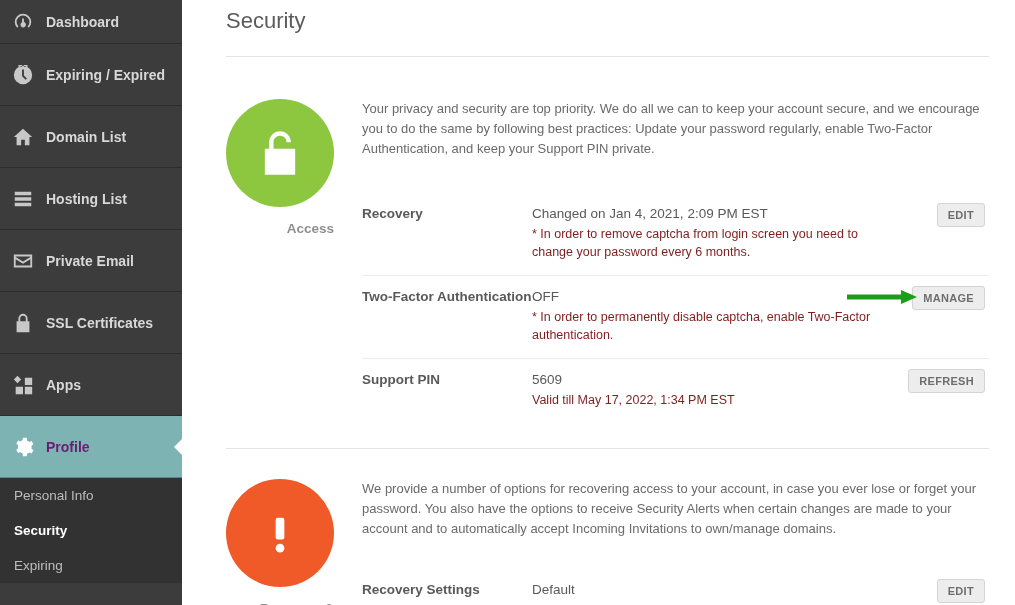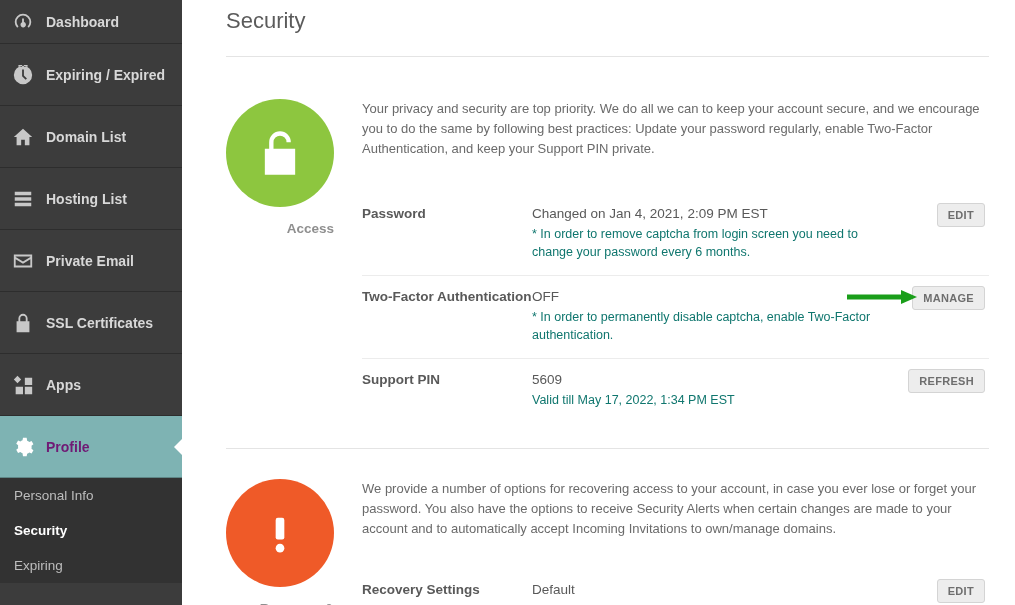--- a/index.html
+++ b/index.html
@@ -132,21 +132,21 @@
     line-height: 1.4;
   }
   .row .value {
     flex: 1;
     font-size: 13.5px;
     color: #6a6a6a;
     line-height: 1.4;
     padding-right: 110px;
   }
   .row .value .main-val { color: #595959; }
-  .row .value .hint { font-size: 12.5px; color: #0f766e; margin-top: 2px; }
+  .row .value .hint { font-size: 12.5px; color: #7f1d1d; margin-top: 2px; }
   .row .action {
     position: absolute;
     right: 4px;
     top: 10px;
   }
   .btn {
     background: #ededed;
     border: 1px solid #d4d4d4;
     border-radius: 3px;
     padding: 5px 10px;
@@ -264,21 +264,21 @@
           <svg viewBox="0 0 24 24" fill="#fff">
               <path d="M12 2a5 5 0 015 5h-2a3 3 0 10-6 0v3h10v12H5V10h2V7a5 5 0 015-5zm0 13a2 2 0 110 4 2 2 0 010-4z"></path>
             </svg>
         </div>
         <div class="badge-label">Access</div>
       </div>
       <div class="content-col">
         <p class="intro-text">Your privacy and security are top priority. We do all we can to keep your account secure, and we encourage you to do the same by following best practices: Update your password regularly, enable Two-Factor Authentication, and keep your Support PIN private.</p>
 
         <div class="row">
-          <div class="label">Password</div>
+          <div class="label">Recovery</div>
           <div class="value">
             <div class="main-val">Changed on Jan 4, 2021, 2:09 PM EST</div>
             <div class="hint">* In order to remove captcha from login screen you need to change your password every 6 months.</div>
           </div>
           <div class="action"><button class="btn">EDIT</button></div>
         </div>
 
         <div class="row" style="position:relative;">
           <div class="label">Two-Factor Authentication</div>
           <div class="value">

